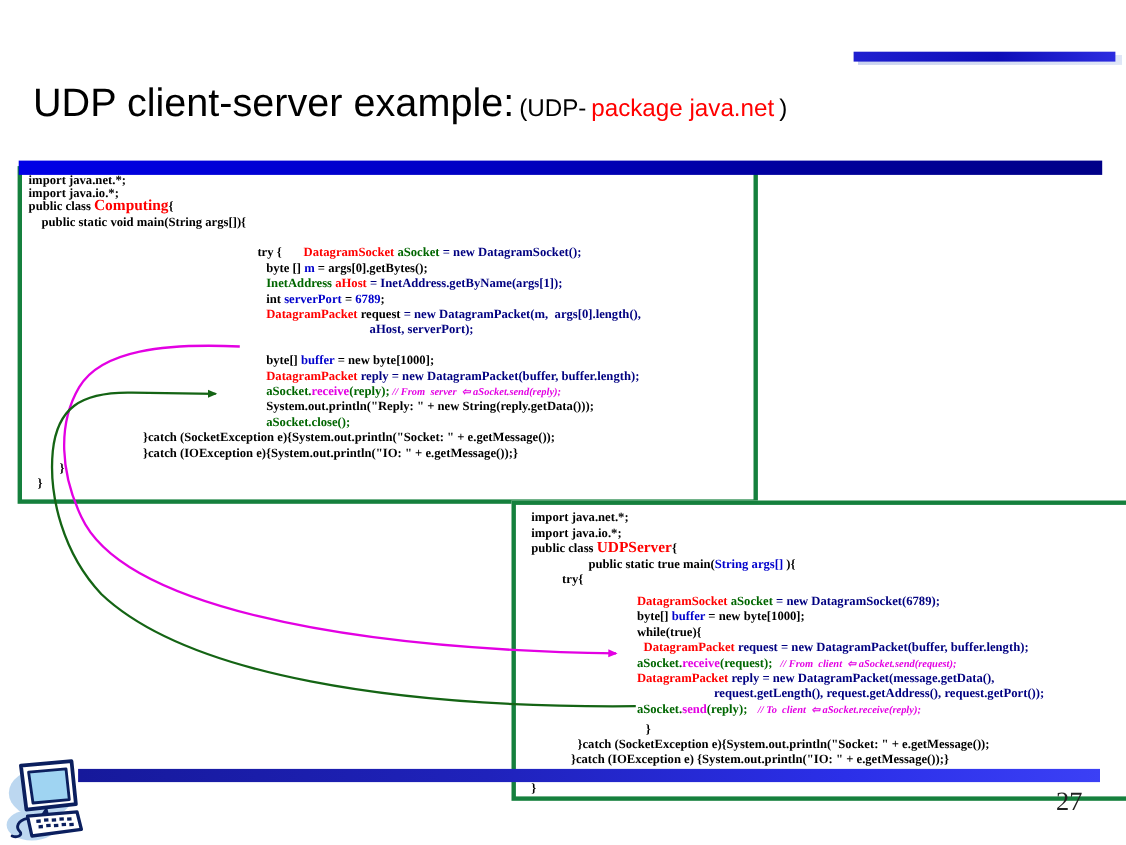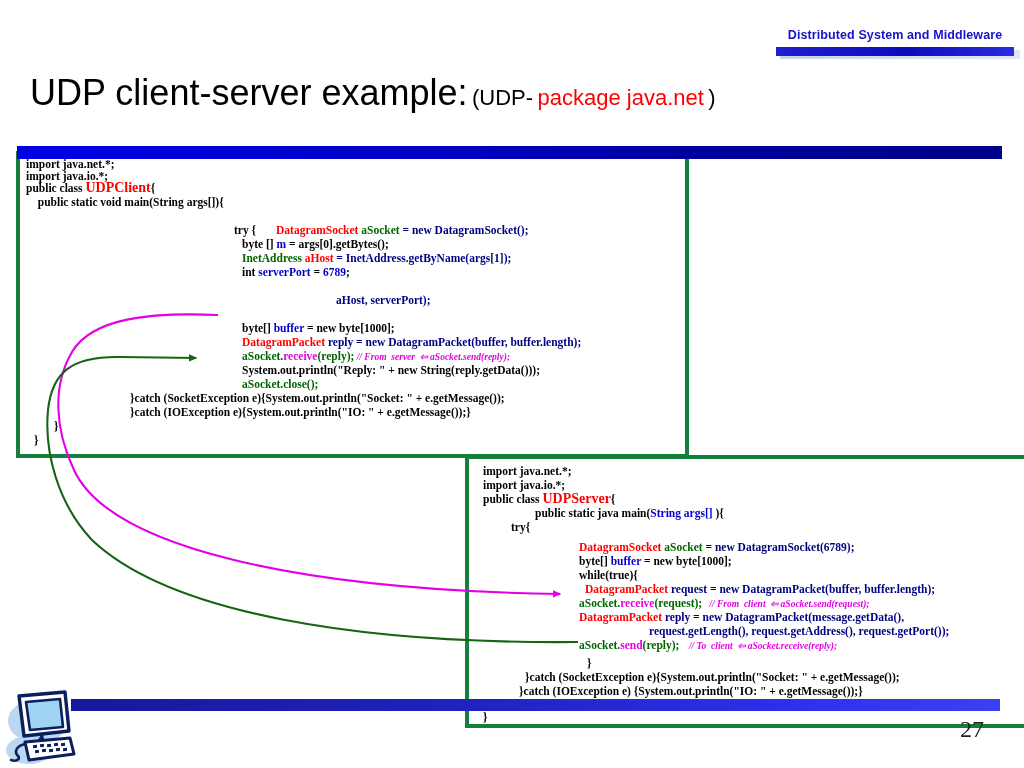--- a/index.html
+++ b/index.html
@@ -94,62 +94,62 @@
     font-size:24px;color:#222;font-family:"Liberation Serif", serif;
   }
   #pc-icon{position:absolute;left:2px;top:688px;width:78px;height:78px;}
 </style>
 </head>
 <body>
 
 <div class="slide">
 
   <div id="hdr-logo">
-    <div class="txt">Distributed System and Middleware</div>
     <div class="bar-shadow"></div>
     <div class="bar-main"></div>
   </div>
 
   <div id="title">
     <span class="t-main">UDP client-server example:</span>
     <span class="t-sub">(UDP-</span>
     <span class="t-red">package java.net</span>
     <span class="t-sub">)</span>
   </div>
 
   <div id="client-panel" class="code-panel">
     <div class="code" id="client-code">
         <div class="ln" style="left: 6px; top: 3px;"><span class="c-black">import java.net.*;</span></div>
         <div class="ln" style="left: 6px; top: 15px;"><span class="c-black">import java.io.*;</span></div>
-        <div class="ln" style="left: 6px; top: 27px;"><span class="c-black">public class </span><span class="c-red big">UDPClient</span><span class="c-black">{</span></div>
+        <div class="ln" style="left: 6px; top: 27px;"><span class="c-black">public class </span><span class="c-red big">Computing</span><span class="c-black">{</span></div>
         <div class="ln" style="left: 12px; top: 41px;"><span class="c-black">  public static void main(String args[]){</span></div>
         <div class="ln" style="left: 214px; top: 69px;"><span class="c-black">try {</span></div>
         <div class="ln" style="left: 256px; top: 69px;"><span class="c-red">DatagramSocket </span><span class="c-green">aSocket</span><span class="c-navy"> = new DatagramSocket();</span></div>
         <div class="ln" style="left: 222px; top: 83px;"><span class="c-black">byte [] </span><span class="c-blue">m</span><span class="c-black"> = args[0].getBytes();</span></div>
         <div class="ln" style="left: 222px; top: 97px;"><span class="c-green">InetAddress </span><span class="c-red">aHost</span><span class="c-navy"> = InetAddress.getByName(args[1]);</span></div>
         <div class="ln" style="left: 222px; top: 111px;"><span class="c-black">int </span><span class="c-blue">serverPort</span><span class="c-black"> = </span><span class="c-blue">6789</span><span class="c-black">;</span></div>
+        <div class="ln" style="left: 222px; top: 125px;"><span class="c-red">DatagramPacket </span><span class="c-black">request</span><span class="c-navy"> = new DatagramPacket(m,  args[0].length(),</span></div>
         <div class="ln" style="left: 316px; top: 139px;"><span class="c-navy">aHost, serverPort);</span></div>
         <div class="ln" style="left: 222px; top: 167px;"><span class="c-black">byte[] </span><span class="c-blue">buffer</span><span class="c-black"> = new byte[1000];</span></div>
         <div class="ln" style="left: 222px; top: 181px;"><span class="c-red">DatagramPacket </span><span class="c-navy">reply = new DatagramPacket(buffer, buffer.length);</span></div>
         <div class="ln" style="left: 222px; top: 195px;"><span class="c-green">aSocket.</span><span class="c-magenta">receive</span><span class="c-green">(reply);</span><span class="cmt"> // From  server  ⇦ aSocket.send(reply);</span></div>
         <div class="ln" style="left: 222px; top: 209px;"><span class="c-black">System.out.println("Reply: " + new String(reply.getData()));</span></div>
         <div class="ln" style="left: 222px; top: 223px;"><span class="c-green">aSocket.close();</span></div>
         <div class="ln" style="left: 110px; top: 237px;"><span class="c-black">}catch (SocketException e){System.out.println("Socket: " + e.getMessage());</span></div>
         <div class="ln" style="left: 110px; top: 251px;"><span class="c-black">}catch (IOException e){System.out.println("IO: " + e.getMessage());}</span></div>
         <div class="ln" style="left: 34px; top: 265px;"><span class="c-black">}</span></div>
         <div class="ln" style="left: 14px; top: 279px;"><span class="c-black">}</span></div>
       </div>
   </div>
 
   <div id="server-panel" class="code-panel">
     <div class="code" id="server-code">
         <div class="ln" style="left: 14px; top: 6px;"><span class="c-black">import java.net.*;</span></div>
         <div class="ln" style="left: 14px; top: 20px;"><span class="c-black">import java.io.*;</span></div>
         <div class="ln" style="left: 14px; top: 34px;"><span class="c-black">public class </span><span class="c-red big">UDPServer</span><span class="c-black">{</span></div>
-        <div class="ln" style="left: 66px; top: 48px;"><span class="c-black">public static java main(</span><span class="c-blue">String args[]</span><span class="c-black"> ){</span></div>
+        <div class="ln" style="left: 66px; top: 48px;"><span class="c-black">public static true main(</span><span class="c-blue">String args[]</span><span class="c-black"> ){</span></div>
         <div class="ln" style="left: 42px; top: 62px;"><span class="c-black">try{</span></div>
         <div class="ln" style="left: 110px; top: 82px;"><span class="c-red">DatagramSocket </span><span class="c-green">aSocket</span><span class="c-navy"> = new DatagramSocket(6789);</span></div>
         <div class="ln" style="left: 110px; top: 96px;"><span class="c-black">byte[] </span><span class="c-blue">buffer</span><span class="c-black"> = new byte[1000];</span></div>
         <div class="ln" style="left: 110px; top: 110px;"><span class="c-black">while(true){</span></div>
         <div class="ln" style="left: 116px; top: 124px;"><span class="c-red">DatagramPacket </span><span class="c-navy">request = new DatagramPacket(buffer, buffer.length);</span></div>
         <div class="ln" style="left: 110px; top: 138px;"><span class="c-green">aSocket.</span><span class="c-magenta">receive</span><span class="c-green">(request);</span><span class="cmt">   // From  client  ⇦ aSocket.send(request);</span></div>
         <div class="ln" style="left: 110px; top: 152px;"><span class="c-red">DatagramPacket </span><span class="c-navy">reply = new DatagramPacket(message.getData(),</span></div>
         <div class="ln" style="left: 180px; top: 166px;"><span class="c-navy">request.getLength(), request.getAddress(), request.getPort());</span></div>
         <div class="ln" style="left: 110px; top: 180px;"><span class="c-green">aSocket.</span><span class="c-magenta">send</span><span class="c-green">(reply);</span><span class="cmt">    // To  client  ⇦ aSocket.receive(reply);</span></div>
         <div class="ln" style="left: 118px; top: 198px;"><span class="c-black">}</span></div>

